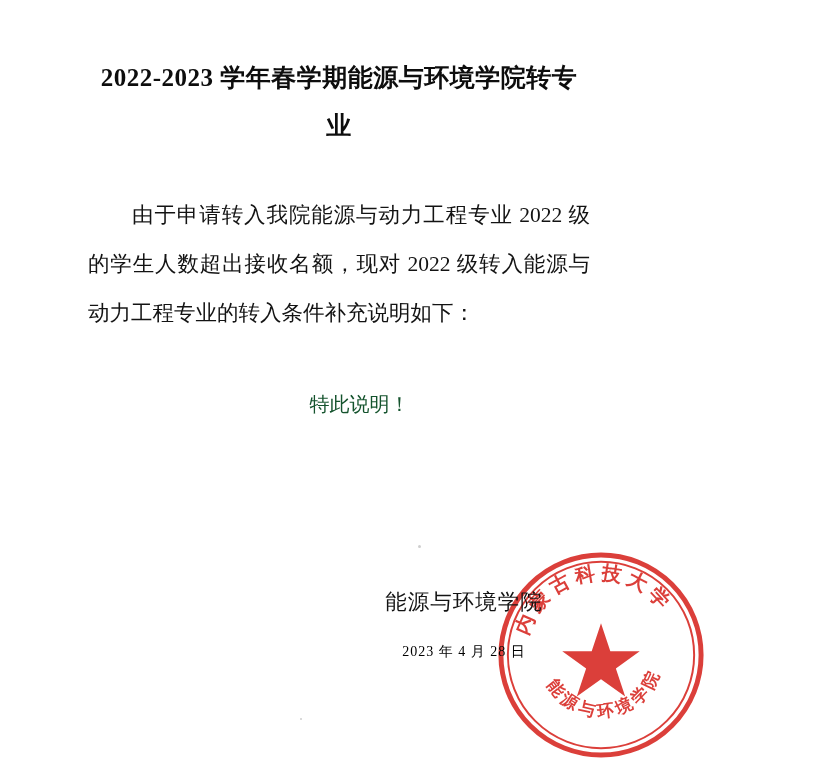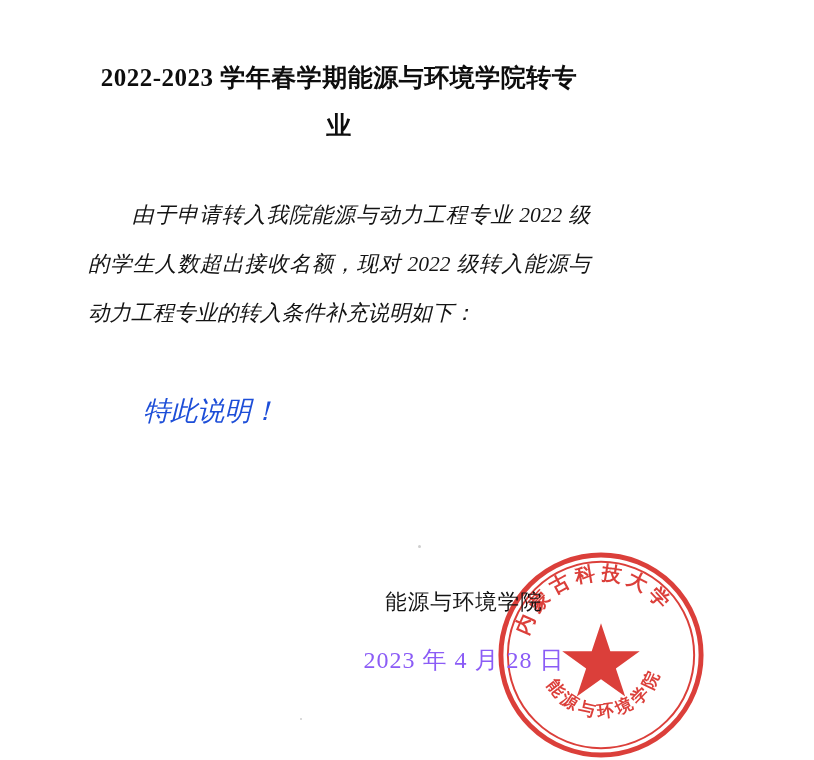--- a/index.html
+++ b/index.html
@@ -31,61 +31,61 @@
   .title-line {
     font-weight: bold;
     font-size: 25px;
     letter-spacing: 0.5px;
     line-height: 1.9;
     color: #0d0d0d;
   }
 
   .body-block {
     margin-top: 42px;
-    font-style: italic;
   }
   .para {
     font-size: 21.5px;
     line-height: 2.28;
     text-align: justify;
     text-justify: inter-ideograph;
     text-indent: 2.05em;
     color: #131313;
     margin: 0 0 4px 0;
   }
   .para.tight {
     margin-bottom: 0;
   }
   .para-closing {
     margin-top: 46px;
-    font-size: 27px;
+    font-size: 20px;
     line-height: 2.0;
     text-indent: 2.05em;
-    color: #1d4ed8;
+    color: #14532d;
+    text-align: center;
   }
 
   .signature-block {
     position: absolute;
     right: 84px;
     top: 585px;
     width: 260px;
     text-align: center;
     z-index: 3;
   }
   .sig-org {
     font-size: 21.5px;
     line-height: 1.6;
     color: #131313;
     letter-spacing: 1px;
   }
   .sig-date {
-    font-size: 24px;
+    font-size: 14px;
     line-height: 1.6;
     margin-top: 22px;
-    color: #8b5cf6;
+    color: #000000;
     letter-spacing: 1px;
   }
 
   
   .seal {
     position: absolute;
     left: 492px;
     top: 546px;
     width: 218px;
     height: 218px;

